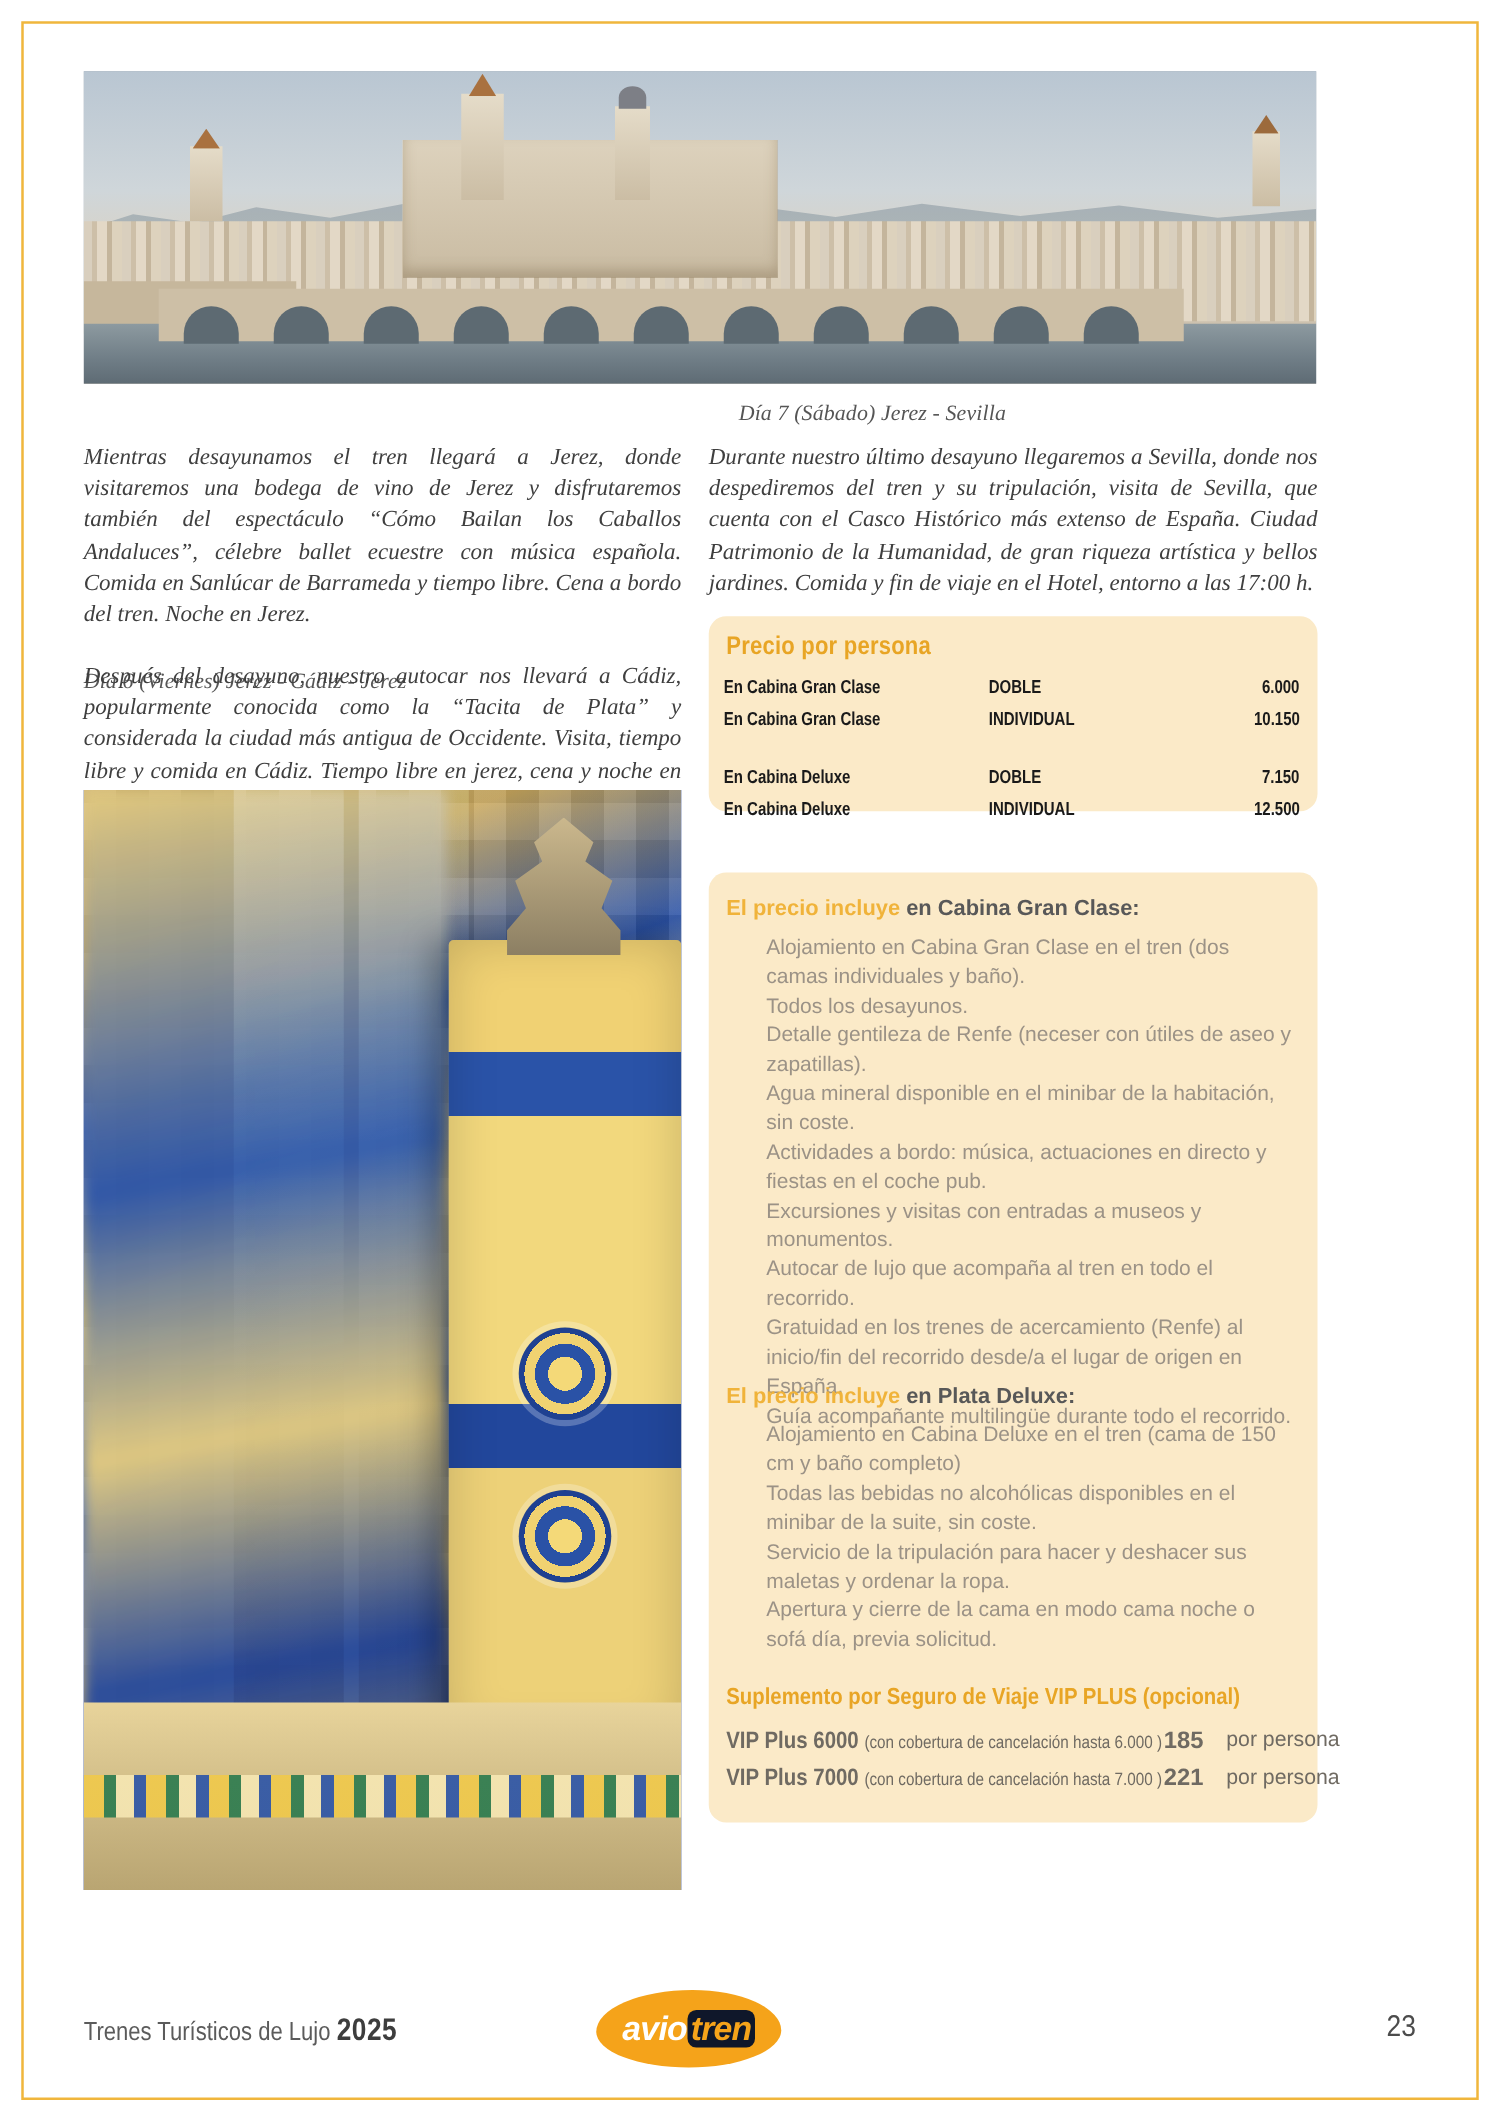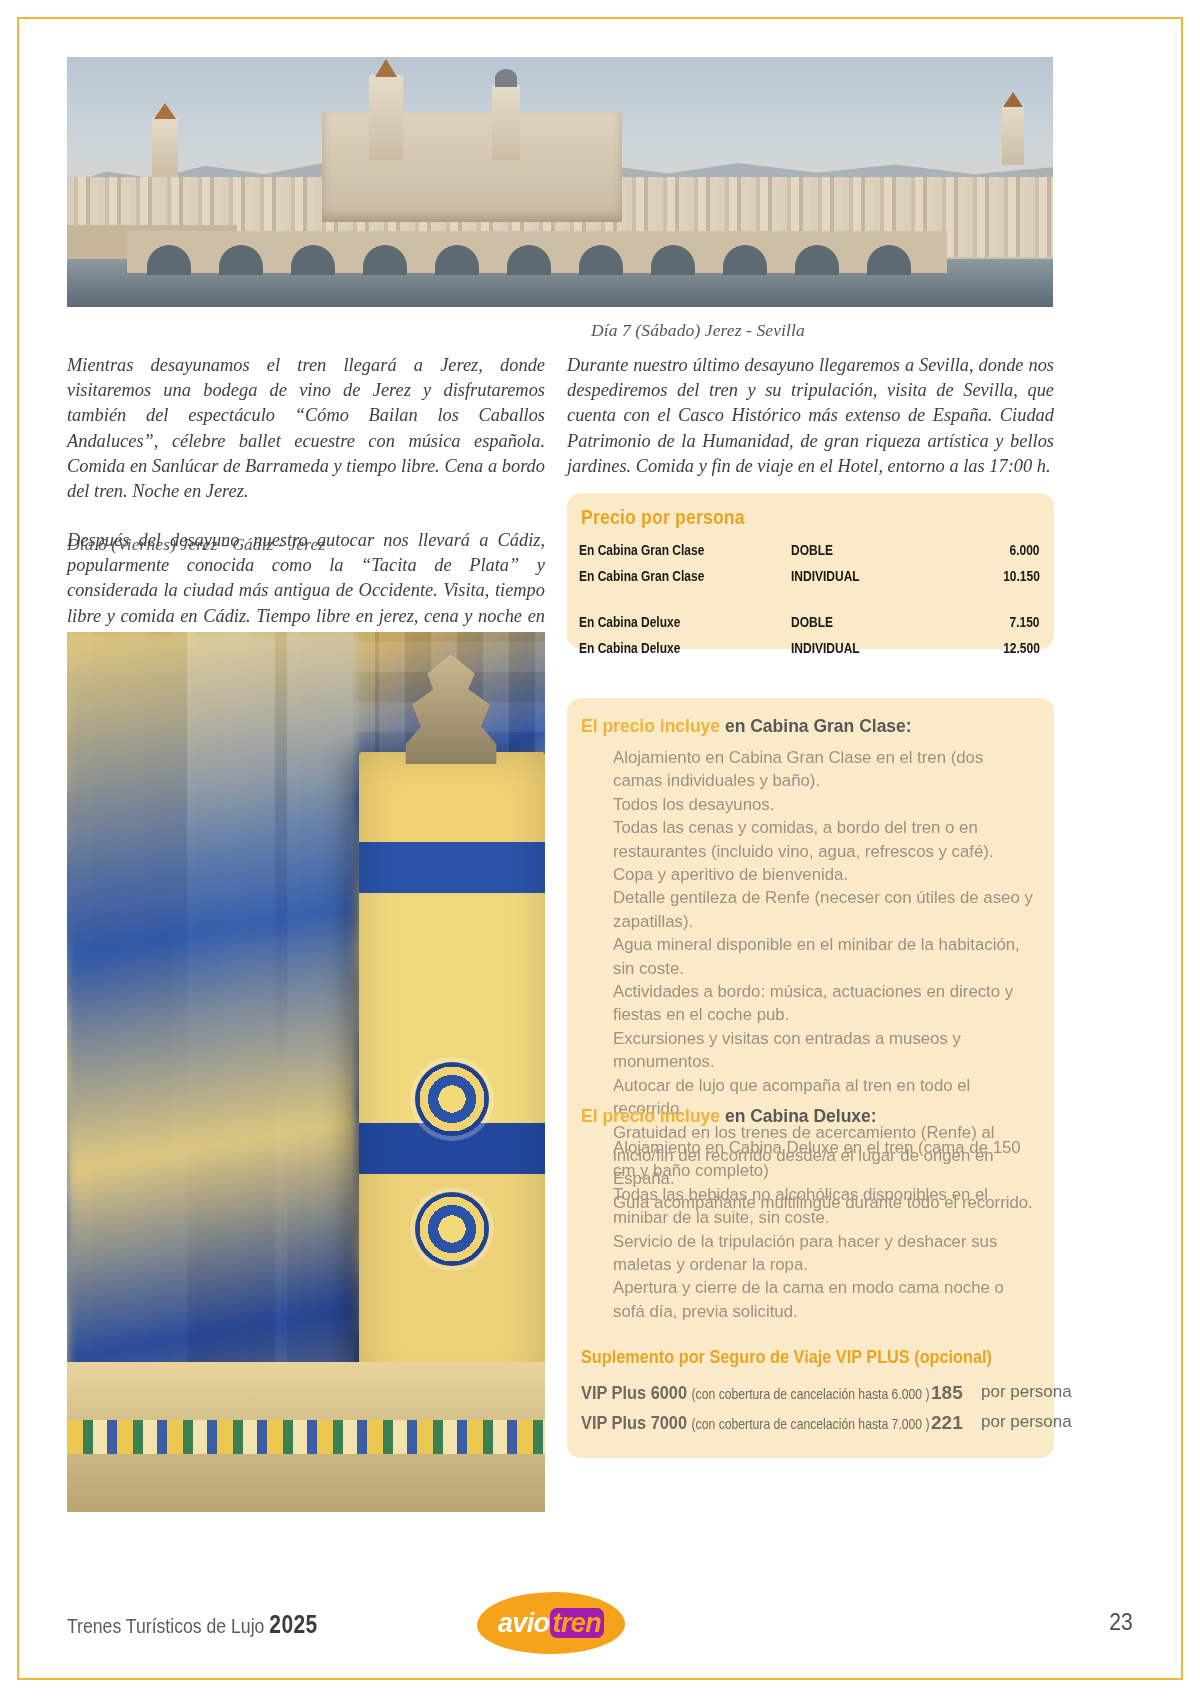--- a/index.html
+++ b/index.html
@@ -245,21 +245,21 @@
     background:#f5a31a;
     border-radius:52% 48% 50% 50% / 54% 52% 48% 46%;
   }
   .logo .word{
     position:absolute;left:0;right:0;top:16px;
     text-align:center;font-size:27px;font-weight:800;font-style:italic;
     letter-spacing:-.6px;
   }
   .logo .word .avio{color:#ffffff;}
   .logo .word .tren{
-    color:#f5a31a;background:#a21caf;
+    color:#f5a31a;background:#0f172a;
     border-radius:7px;padding:0 3px;
   }
   .page-num{
     position:absolute;right:67px;top:1608px;
     color:#4c4c4c;font-size:24px;
     transform:scaleX(.88);transform-origin:right center;
   }
 </style>
 </head>
 <body>
@@ -348,32 +348,31 @@
 
   <div class="card" id="includes-card">
 
     <div class="inc-head" style="top:18px">
       <span class="hl">El precio incluye</span><span> en Cabina Gran Clase:</span>
     </div>
 
     <div class="inc-list" style="top:48px">
       <div>Alojamiento en Cabina Gran Clase en el tren (dos camas individuales y baño).</div>
       <div>Todos los desayunos.</div>
-      <div>Todas las cenas y comidas, a bordo del tren o en restaurantes (incluido vino, agua, refrescos y café). Copa y aperitivo de bienvenida.</div>
       <div>Detalle gentileza de Renfe (neceser con útiles de aseo y zapatillas).</div>
       <div>Agua mineral disponible en el minibar de la habitación, sin coste.</div>
       <div>Actividades a bordo: música, actuaciones en directo y fiestas en el coche pub.</div>
       <div>Excursiones y visitas con entradas a museos y monumentos.</div>
       <div>Autocar de lujo que acompaña al tren en todo el recorrido.</div>
       <div>Gratuidad en los trenes de acercamiento (Renfe) al inicio/fin del recorrido desde/a el lugar de origen en España.</div>
       <div>Guía acompañante multilingüe durante todo el recorrido.</div>
     </div>
 
     <div class="inc-head" style="top:408px">
-      <span class="hl">El precio incluye</span><span> en Cabina Deluxe:</span>
+      <span class="hl">El precio incluye</span><span> en Plata Deluxe:</span>
     </div>
 
     <div class="inc-list" style="top:438px">
       <div>Alojamiento en Cabina Deluxe en el tren (cama de 150 cm y baño completo)</div>
       <div>Todas las bebidas no alcohólicas disponibles en el minibar de la suite, sin coste.</div>
       <div>Servicio de la tripulación para hacer y deshacer sus maletas y ordenar la ropa.</div>
       <div>Apertura y cierre de la cama en modo cama  noche o sofá  día, previa solicitud.</div>
     </div>
 
     <div class="sup-head" style="top:648px">Suplemento por Seguro de Viaje VIP PLUS (opcional)</div>

